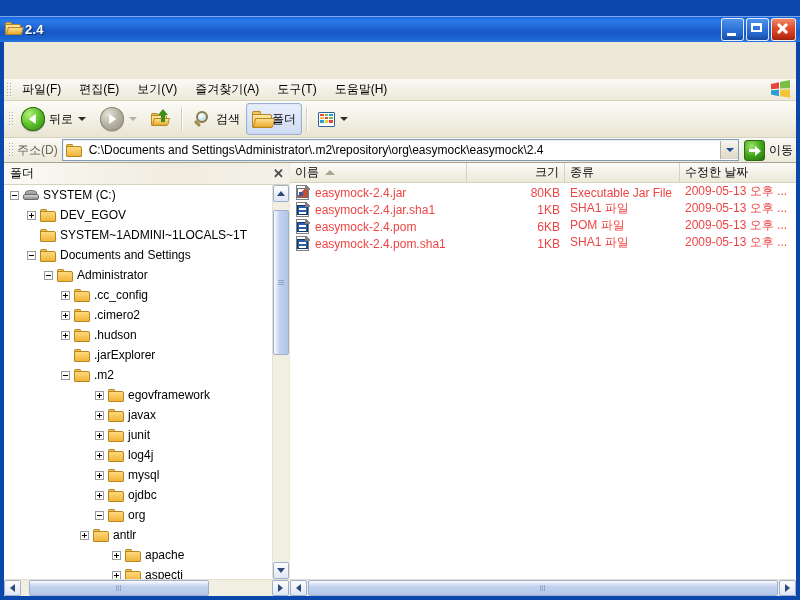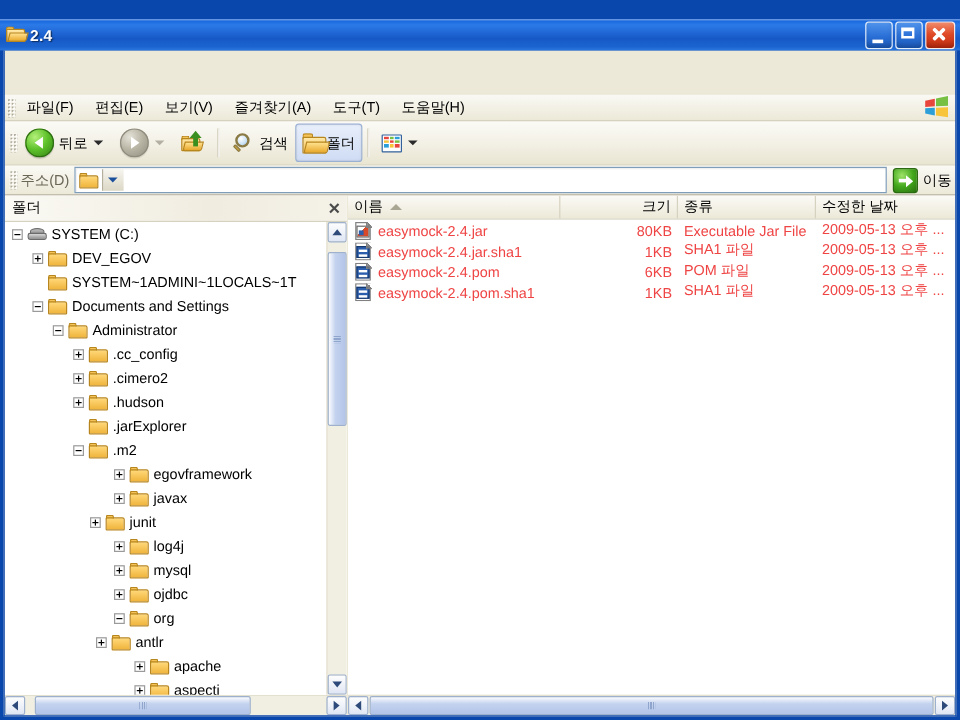--- a/index.html
+++ b/index.html
@@ -549,20 +549,21 @@
     </div>
 
     <div id="addrbar">
       <span class="gripper"></span>
       <span class="addr-label">주소(D)</span>
       <span class="addr-combo">
         <span class="folder" style="margin:0 3px 0 3px;">
           <span class="tab"></span>
             <span class="back"></span>
         </span>
+        <span class="addr-text">C:\Documents and Settings\Administrator\.m2\repository\org\easymock\easymock\2.4</span>
         <span class="addr-drop">
             <i></i>
           </span>
       </span>
       <span class="go-btn">
         <span class="go-circ"></span>
         <span class="go-label">이동</span>
       </span>
     </div>
 
@@ -664,21 +665,21 @@
                 <span class="lbl">egovframework</span>
               </div>
               <div class="tnode" style="padding-left: 91px;">
                 <span class="exp plus"></span>
                 <span class="folder">
                   <span class="tab"></span>
                   <span class="back"></span>
                 </span>
                 <span class="lbl">javax</span>
               </div>
-              <div class="tnode" style="padding-left: 71px;">
+              <div class="tnode" style="padding-left: 91px;">
                 <span class="exp plus"></span>
                 <span class="folder">
                   <span class="tab"></span>
                   <span class="back"></span>
                 </span>
                 <span class="lbl">junit</span>
               </div>
               <div class="tnode" style="padding-left: 91px;">
                 <span class="exp plus"></span>
                 <span class="folder">

